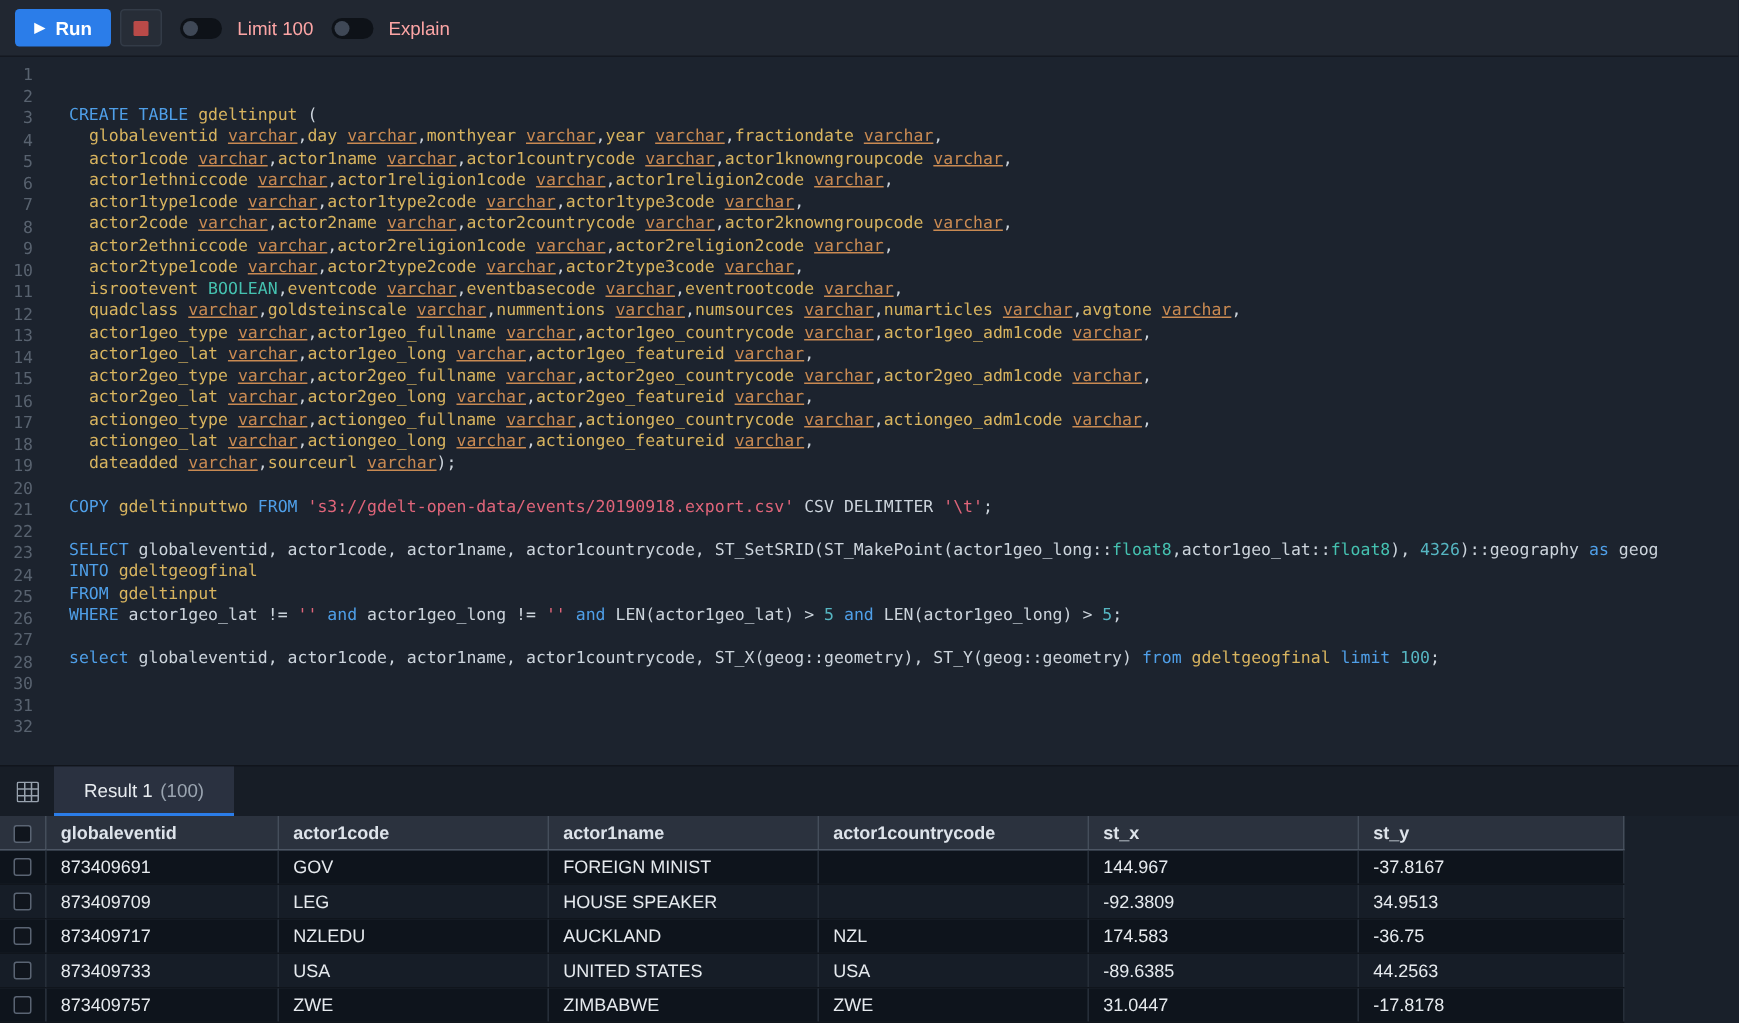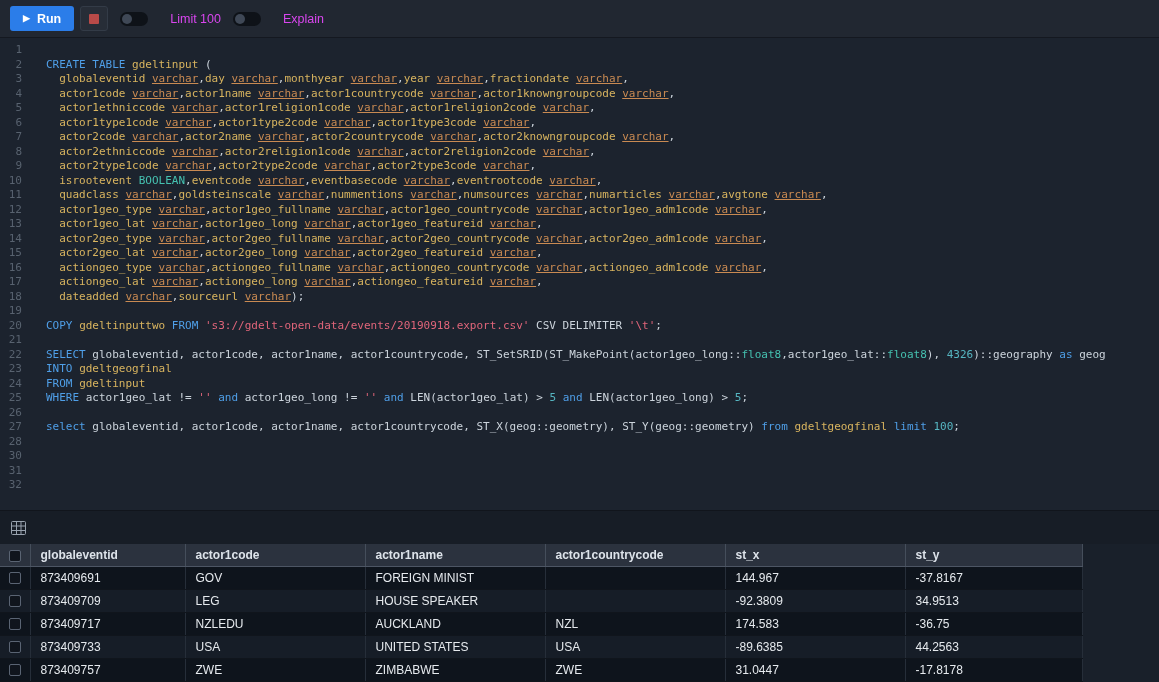--- a/index.html
+++ b/index.html
@@ -15,29 +15,29 @@
              font-size:12.5px; font-weight:bold; font-family:inherit; cursor:pointer; }
   .play-icon { font-size:9px; line-height:1; }
   .btn-stop { width:28px; height:25px; margin-left:6px; background:#272d37;
               border:1px solid #333b47; border-radius:3px; display:inline-flex;
               align-items:center; justify-content:center; cursor:pointer; }
   .stop-square { width:10px; height:10px; background:#b94a48; border-radius:1px; }
   .toggle { width:28px; height:14px; border-radius:8px; background:#0e1218;
             position:relative; display:inline-block; cursor:pointer; margin-left:12px; }
   .toggle .knob { position:absolute; left:2px; top:2px; width:10px; height:10px;
                   border-radius:50%; background:#3f4856; }
-  .tb-label { color:#d946ef; font-size:12.5px; margin-left:22px; }
+  .tb-label { color:#fca5a5; font-size:12.5px; margin-left:10px; }
 
   
   .editor { flex:0 0 472px; background:#1c232e; overflow:hidden; padding-top:5px;
             font-family:"DejaVu Sans Mono", monospace; font-size:11px; line-height:14.5px;
             cursor:text; }
   .code-line { display:flex; white-space:pre; height:14.5px; }
   .gutter { flex:0 0 34px; text-align:right; padding-right:12px; color:#58626f; user-select:none; }
-  .code-text { white-space:pre; padding-left:12px; color:#ccd4dc; }
+  .code-text { white-space:pre; padding-left:12px; color:#ccd4dc;margin-top:12px; }
   .tk-k { color:#4f9fe8; }           
   .tk-i { color:#d8b45f; }           
   .tk-t { color:#c98a52;text-decoration:underline; }           
   .tk-b { color:#45c1b0; }           
   .tk-s { color:#e0657a;text-align:center; }           
   .tk-n { color:#56b6c2; }           
   .tk-p { color:#ccd4dc; }           
 
   
   .results { flex:1; display:flex; flex-direction:column; background:#19202a; min-height:0; }
@@ -127,20 +127,24 @@
     <div class="tabbar">
       <div class="grid-icon-box">
         <svg width="15" height="14" viewBox="0 0 15 14">
           <rect x="0.5" y="0.5" width="14" height="13" rx="1" fill="none" stroke="#98a2ae"></rect>
           <line x1="0.5" y1="5" x2="14.5" y2="5" stroke="#98a2ae"></line>
           <line x1="0.5" y1="9.5" x2="14.5" y2="9.5" stroke="#98a2ae"></line>
           <line x1="5.5" y1="0.5" x2="5.5" y2="13.5" stroke="#98a2ae"></line>
           <line x1="10" y1="0.5" x2="10" y2="13.5" stroke="#98a2ae"></line>
         </svg>
       </div>
+      <div class="tab">
+        <span>Result 1</span>
+        <span class="count">(100)</span>
+      </div>
     </div>
 
     <div class="table-wrap">
       <table>
         <thead>
           <tr id="thead-row">
             <th><span class="cb"></span></th>
           <th>globaleventid</th>
               <th>actor1code</th>
               <th>actor1name</th>

